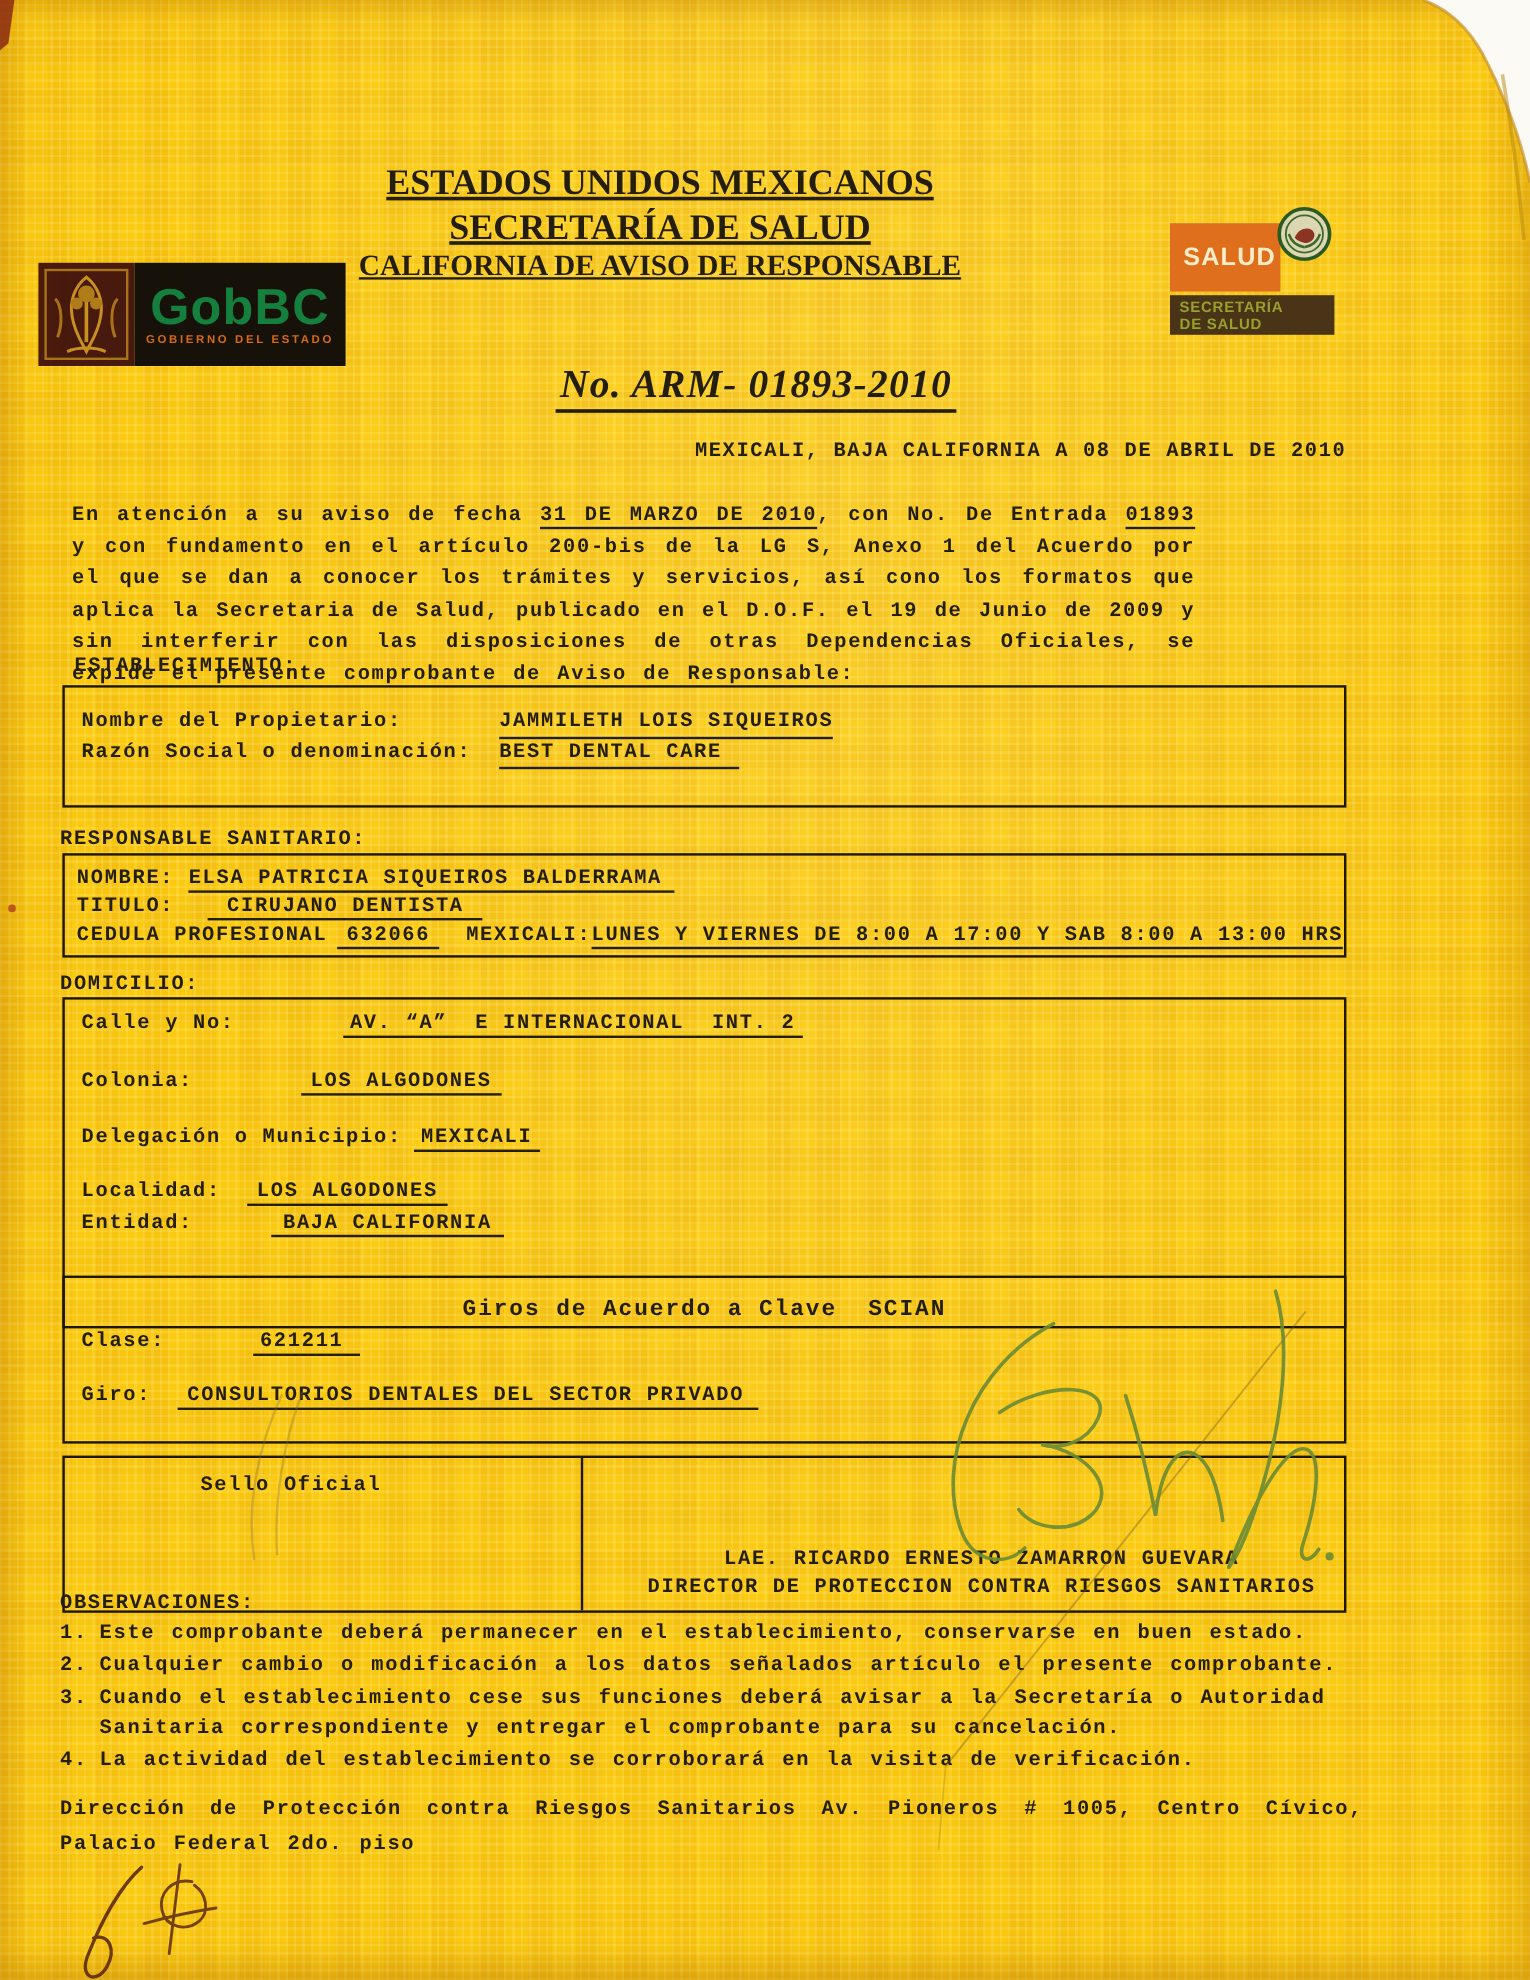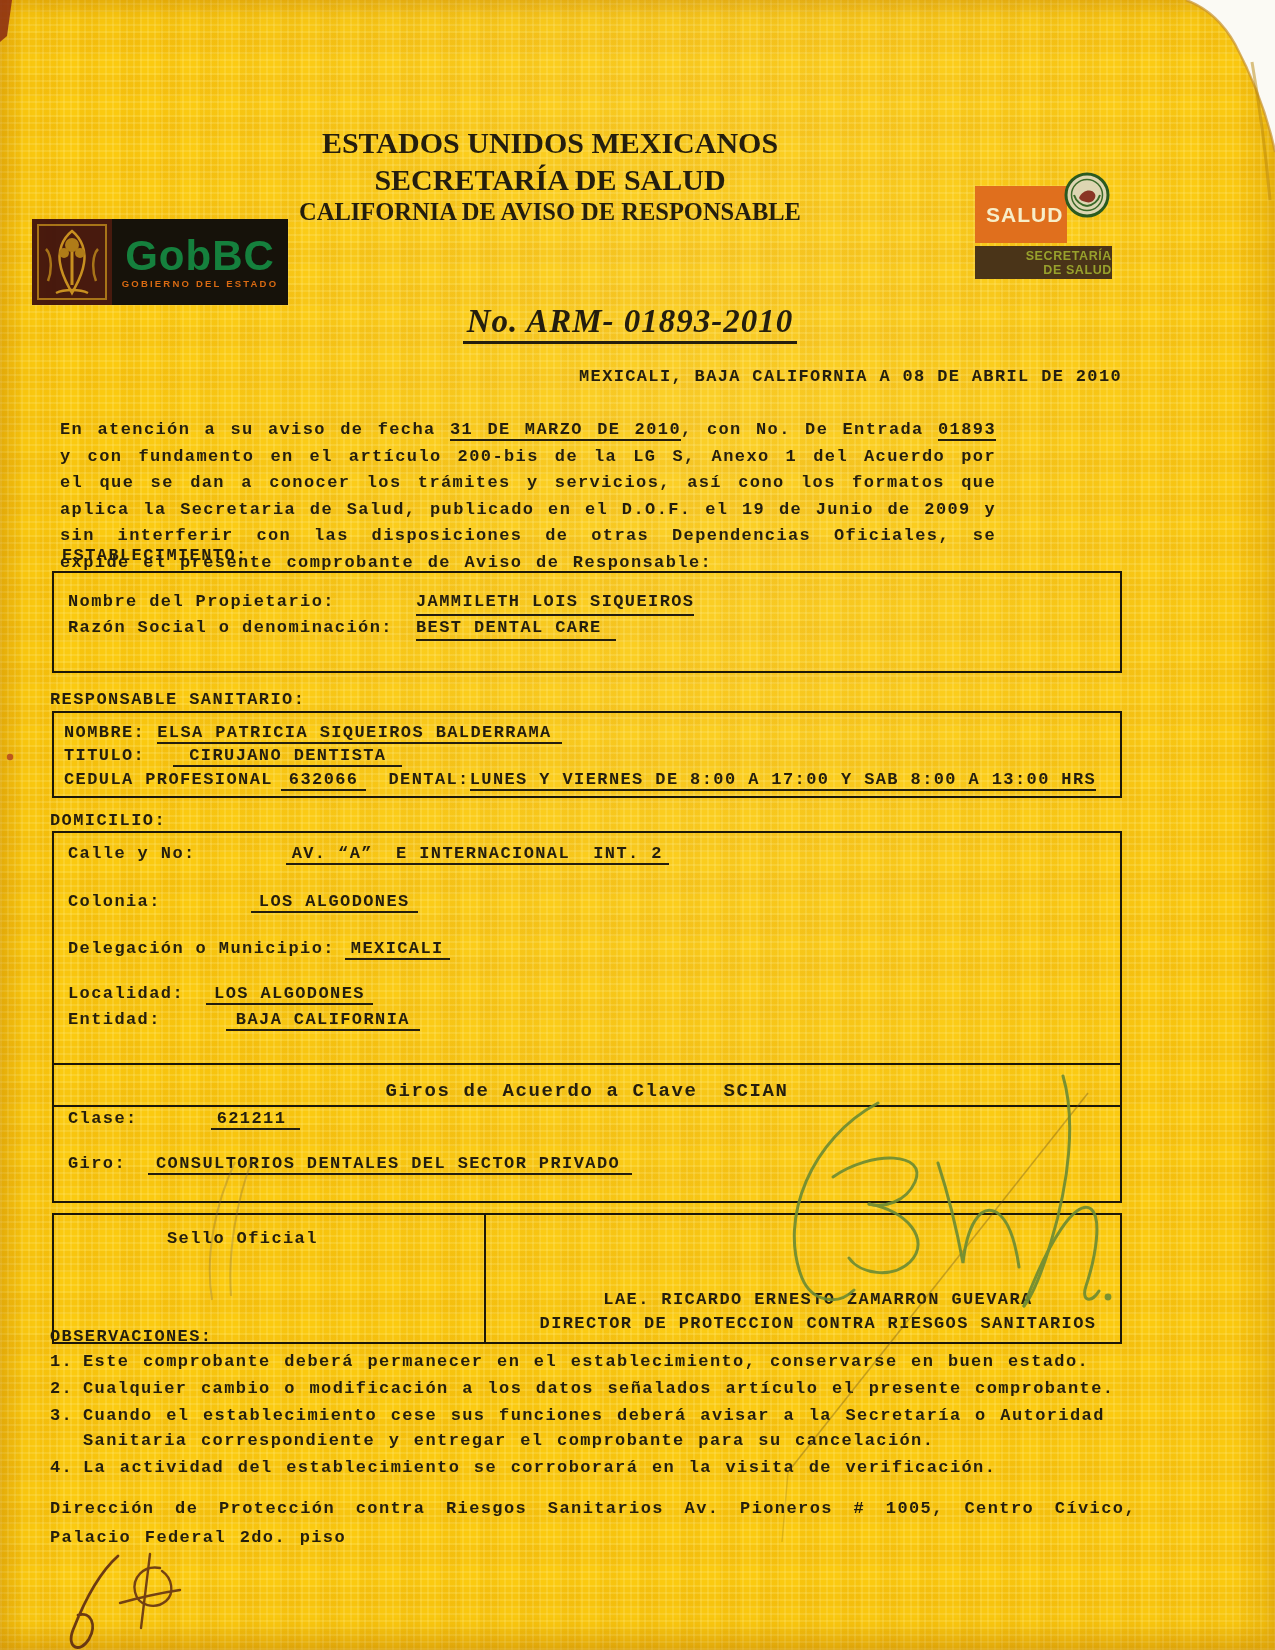--- a/index.html
+++ b/index.html
@@ -14,33 +14,33 @@
       #fbca10;
     font-family:"Liberation Mono", monospace;font-weight:bold;color:#241e0e;
   }
   .page::after{content:'';position:absolute;inset:0;z-index:3;pointer-events:none;
     box-shadow:inset 0 0 55px rgba(170,100,0,.22), inset -5px -10px 22px rgba(160,90,0,.18), inset 5px 4px 18px rgba(175,105,0,.14);}
   .abs{position:absolute;}
   .u{border-bottom:2.2px solid #241e0e;white-space:pre;}
   .secl{font-size:17px;letter-spacing:1.4px;}
   .fbox{position:absolute;left:52px;width:1070px;border:2.5px solid #1c1708;box-sizing:border-box;}
   
-  .hdr{left:270px;top:124px;width:560px;text-align:center;font-family:"Liberation Serif",serif;font-weight:bold;}
+  .hdr{left:270px;top:134px;width:560px;text-align:center;font-family:"Liberation Serif",serif;font-weight:bold;text-decoration:underline;}
   .h-big{font-size:30px;line-height:37px;}
   .h-med{font-size:24.5px;line-height:28px;}
   .docnum{left:0;top:303px;width:1260px;text-align:center;font-family:"Liberation Serif",serif;font-weight:bold;font-style:italic;font-size:33px;letter-spacing:1px;}
   .docnum span{border-bottom:3.5px solid #241e0e;padding:0 4px 2px 4px;}
   
   .gobbc{left:32px;top:219px;width:256px;height:86px;display:flex;}
   .crest{width:80px;height:86px;background:#481a0e;flex:0 0 auto;}
   .gobpanel{flex:1;background:#16120a;display:flex;flex-direction:column;align-items:center;justify-content:center;}
   .gobname{color:#15803d;font-family:"Liberation Sans",sans-serif;font-weight:bold;font-size:42px;line-height:40px;letter-spacing:1px;}
   .gobtag{color:#d96a12;font-family:"Liberation Sans",sans-serif;font-weight:bold;font-size:9.5px;letter-spacing:2.2px;margin-top:2px;}
   
-  .salud{left:973px;top:172px;width:160px;height:108px;text-align:right;}
+  .salud{left:973px;top:172px;width:160px;height:108px;}
   .salud-orange{position:absolute;left:2px;top:14px;width:92px;height:57px;background:#e06f1d;display:flex;align-items:center;padding-left:11px;box-sizing:border-box;
     color:#f7eec9;font-family:"Liberation Sans",sans-serif;font-weight:bold;font-size:21px;letter-spacing:1px;}
   .salud-bar{position:absolute;left:2px;top:74px;width:137px;height:33px;background:#4a3418;box-sizing:border-box;padding:3px 0 0 8px;
     color:#98a12c;font-family:"Liberation Sans",sans-serif;font-weight:bold;font-size:12.5px;line-height:14px;letter-spacing:0.6px;}
   .salud-emblem{position:absolute;left:91px;top:0px;}
   .dateline{top:367px;right:153px;font-size:17px;letter-spacing:1.35px;}
   .intro{left:60px;top:417px;width:936px;font-size:17px;line-height:26.6px;letter-spacing:1.4px;word-spacing:2px;text-align:justify;}
   
   .lbl-estab{left:62px;top:546px;}
   .box-estab{top:571px;height:102px;padding:17px 0 0 14px;}
@@ -145,21 +145,21 @@
 
   <div class="abs secl lbl-resp">RESPONSABLE SANITARIO:</div>
   <div class="fbox box-resp">
     <div class="rrow">
       <span>NOMBRE:</span><span class="u val ml12" style="padding-right:10px;">ELSA PATRICIA SIQUEIROS BALDERRAMA</span>
     </div>
     <div class="rrow">
       <span>TITULO:</span><span class="u val ml28 pad-lr">CIRUJANO DENTISTA</span>
     </div>
     <div class="rrow">
-      <span>CEDULA PROFESIONAL</span><span class="u val ml8" style="padding:0 8px;">632066</span><span class="ml22">DENTAL:</span><span class="u val">LUNES Y VIERNES DE 8:00 A 17:00 Y SAB 8:00 A 13:00 HRS</span>
+      <span>CEDULA PROFESIONAL</span><span class="u val ml8" style="padding:0 8px;">632066</span><span class="ml22">MEXICALI:</span><span class="u val">LUNES Y VIERNES DE 8:00 A 17:00 Y SAB 8:00 A 13:00 HRS</span>
     </div>
   </div>
 
   <div class="abs secl lbl-dom">DOMICILIO:</div>
   <div class="fbox box-dom">
     <div class="drow" style="top:11px;">
       <span>Calle y No:</span><span class="u val" style="margin-left:90px;padding:0 6px;">AV. “A”  E INTERNACIONAL  INT. 2</span>
     </div>
     <div class="drow" style="top:59px;">
       <span>Colonia:</span><span class="u val" style="margin-left:90px;padding:0 8px;">LOS ALGODONES</span>

